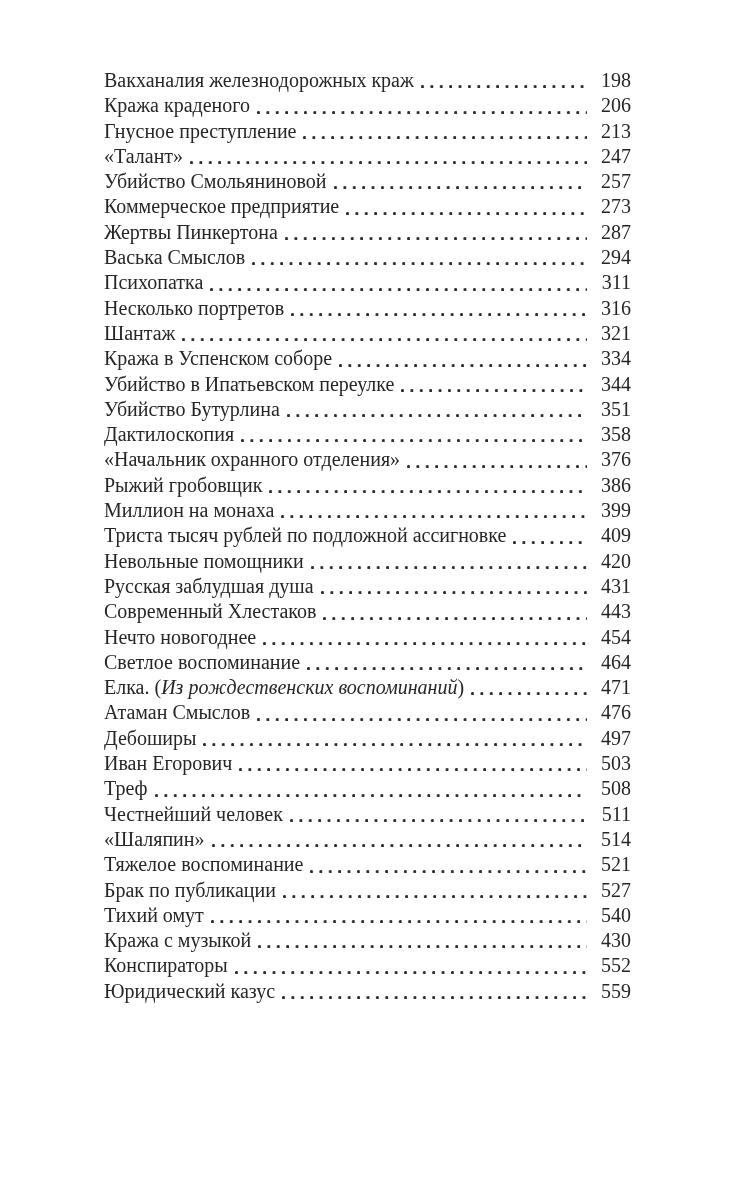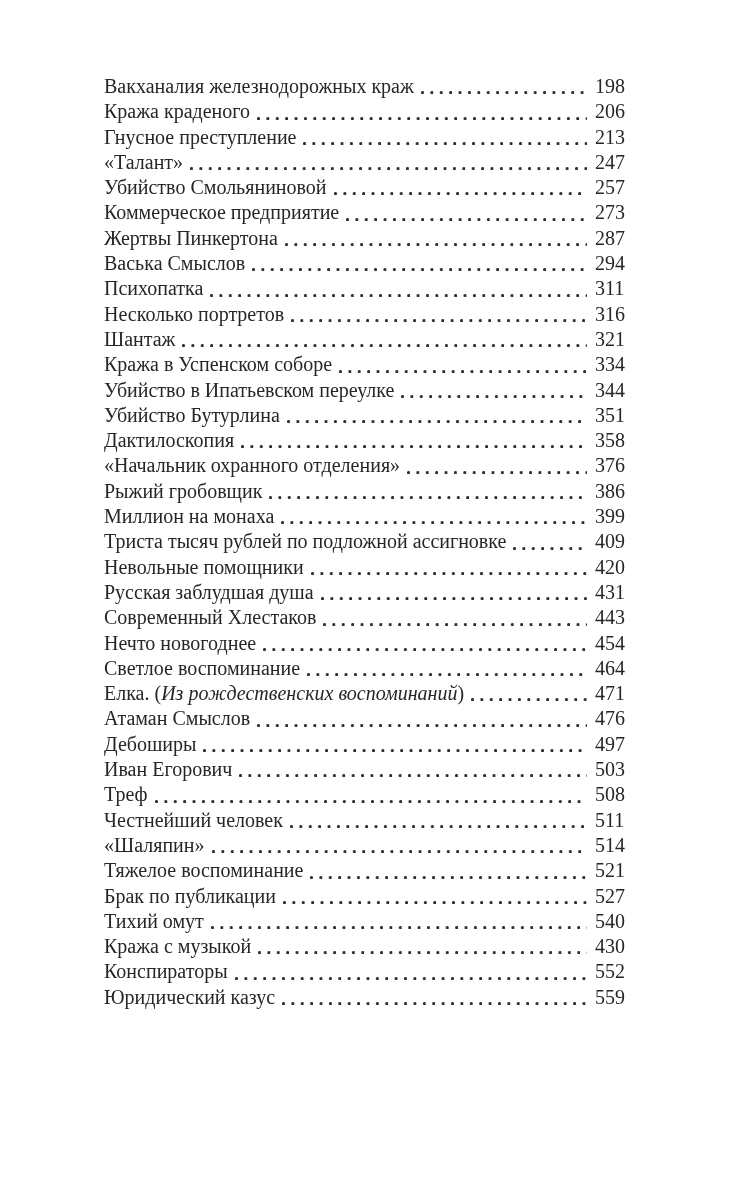--- a/index.html
+++ b/index.html
@@ -12,21 +12,21 @@
     height: 1181px;
     position: relative;
     overflow: hidden;
     font-family: "Liberation Serif", "DejaVu Serif", serif;
     color: #262626;
   }
   .toc {
     position: absolute;
     left: 104px;
     right: 107px;
-    top: 74px;
+    top: 68px;
   }
   .toc-row {
     display: flex;
     align-items: baseline;
     font-size: 20px;
     line-height: 25.3px;
     white-space: nowrap;
   }
   .toc-title {
     flex: 0 0 auto;
@@ -39,21 +39,21 @@
     height: 4px;
     margin: 0 8px 4px 7px;
     background-image: radial-gradient(circle at 1.5px 1.6px, #2d2d2d 1.25px, rgba(45,45,45,0) 1.8px);
     background-size: 9.4px 4px;
     background-repeat: repeat-x;
     background-position: left bottom;
   }
   .toc-page {
     flex: 0 0 auto;
     min-width: 36px;
-    text-align: left;
+    text-align: right;
   }
 </style>
 </head>
 <body>
 
 <div class="toc" id="toc-container">
   <div class="toc-row">
     <span class="toc-title">Вакханалия железнодорожных краж</span>
     <span class="dot-leader"></span>
     <span class="toc-page">198</span>

